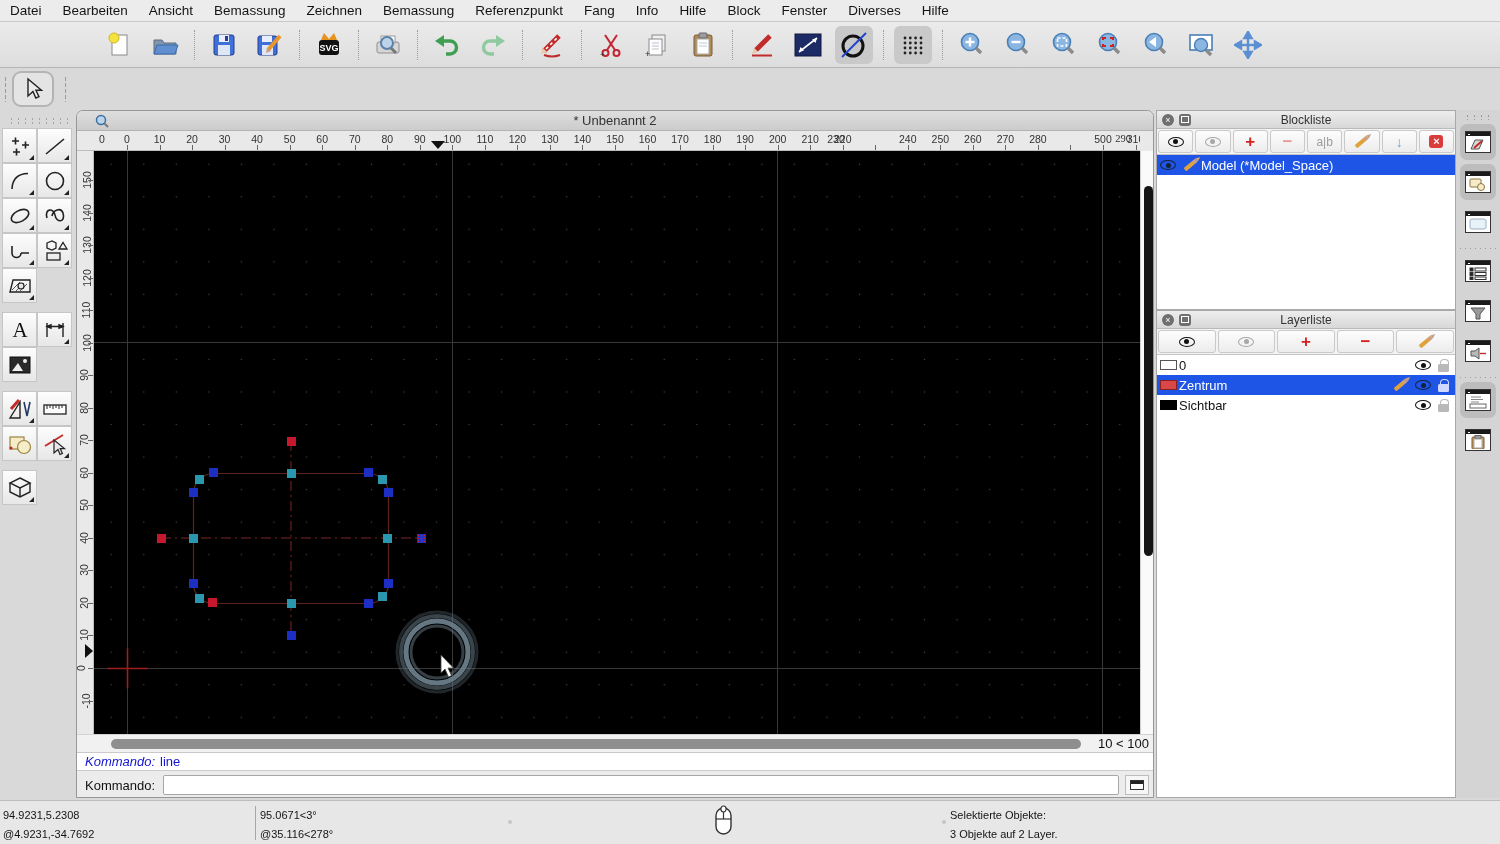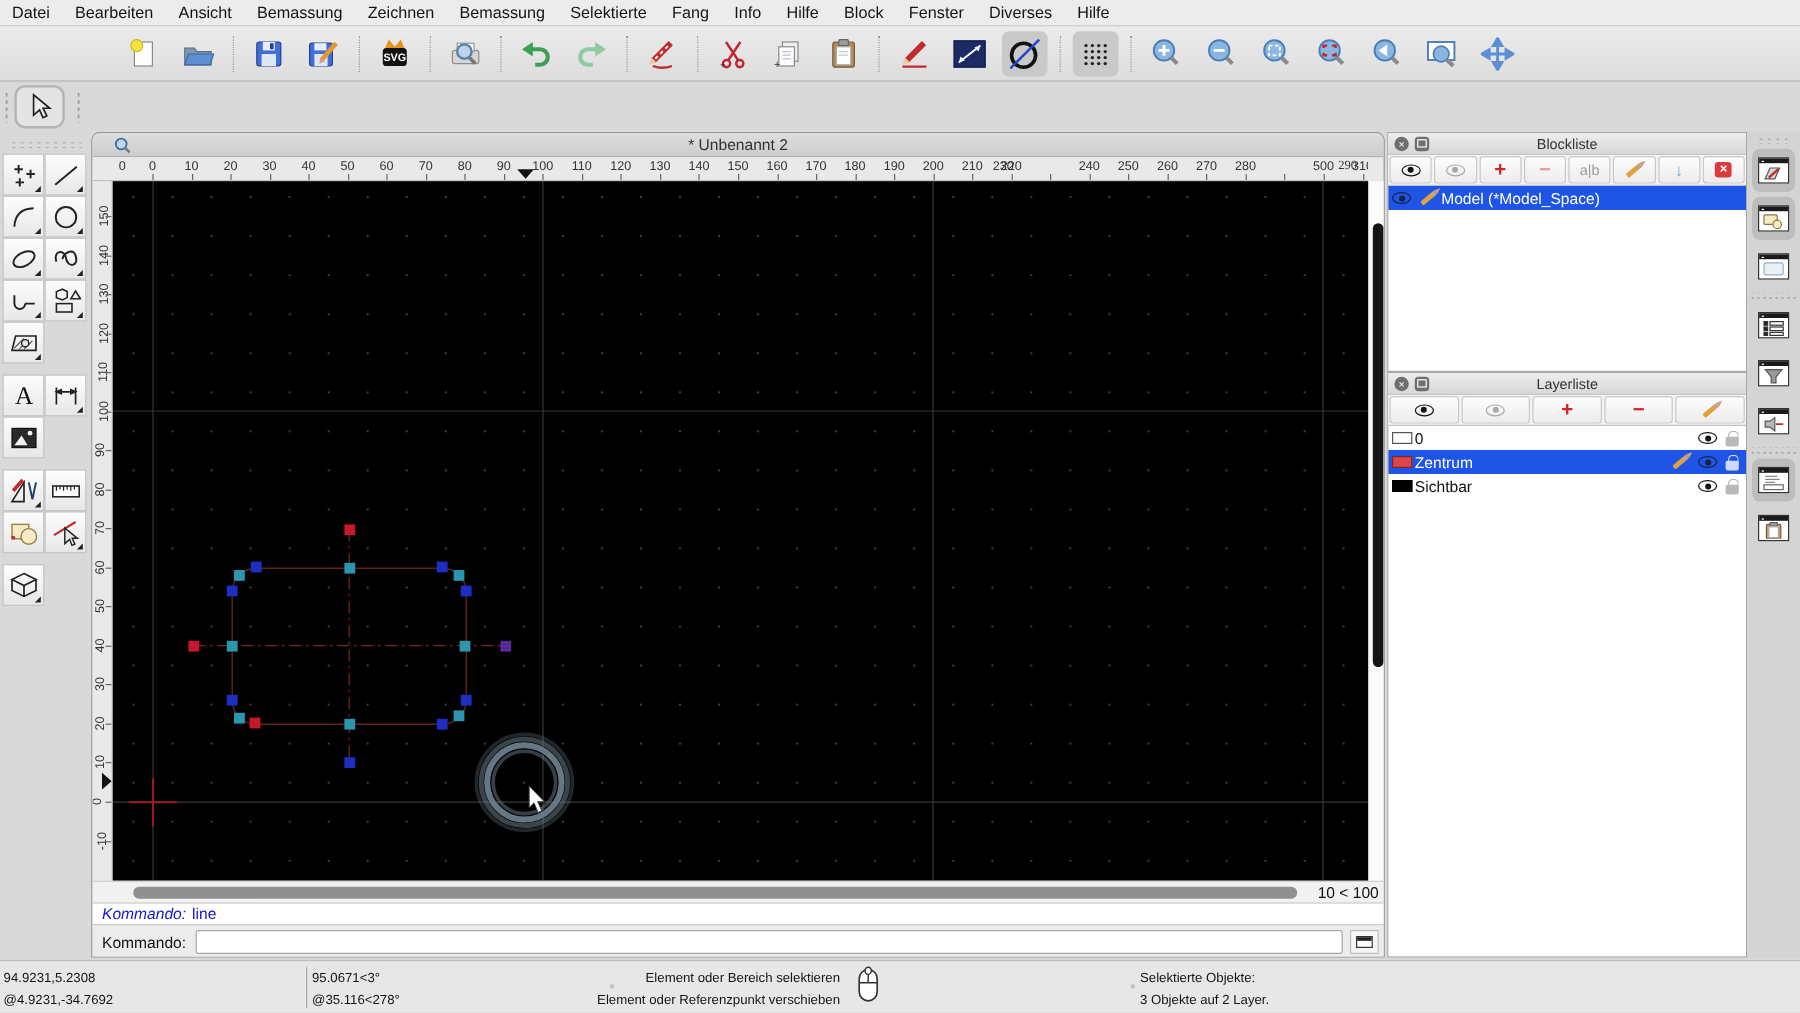--- a/index.html
+++ b/index.html
@@ -167,21 +167,21 @@
 <div id="app">
 
   <div class="menubar">
 
   <span>Datei</span>
       <span>Bearbeiten</span>
       <span>Ansicht</span>
       <span>Bemassung</span>
       <span>Zeichnen</span>
       <span>Bemassung</span>
-      <span>Selektierte</span>
+      <span>Referenzpunkt</span>
       <span>Fang</span>
       <span>Info</span>
       <span>Hilfe</span>
       <span>Block</span>
       <span>Fenster</span>
       <span>Diverses</span>
       <span>Hilfe</span>
     </div>
 
   <div class="toolbar">
@@ -898,24 +898,20 @@
     <div class="sb-block" style="left:3px; top:5px">
       <span style="display:block">94.9231,5.2308</span>
       <span style="display:block">@4.9231,-34.7692</span>
     </div>
     <div class="sb-div"></div>
     <div class="sb-block" style="left:260px; top:5px">
       <span style="display:block">95.0671&lt;3°</span>
       <span style="display:block">@35.116&lt;278°</span>
     </div>
     <div class="sb-dot" style="left:508px"></div>
-    <div class="sb-block" style="left:420px; width:280px; top:5px; text-align:right">
-      <span style="display:block">Element oder Bereich selektieren</span>
-      <span style="display:block">Element oder Referenzpunkt verschieben</span>
-    </div>
     <svg class="sb-block" style="left:714px; top:4px" width="20" height="32">
       <rect x="2" y="3" width="15" height="26" rx="7.5" fill="#fff" stroke="#333" stroke-width="1.4"></rect>
       <line x1="9.5" y1="3" x2="9.5" y2="14" stroke="#333" stroke-width="1.2"></line>
       <line x1="2" y1="14" x2="17" y2="14" stroke="#333" stroke-width="1.2"></line>
       <ellipse cx="9.5" cy="4" rx="2.6" ry="3" fill="#fff" stroke="#333" stroke-width="1.2"></ellipse>
     </svg>
     <div class="sb-dot" style="left:942px"></div>
     <div class="sb-block" style="left:950px; top:5px">
       <span style="display:block">Selektierte Objekte:</span>
       <span style="display:block">3 Objekte auf 2 Layer.</span>

